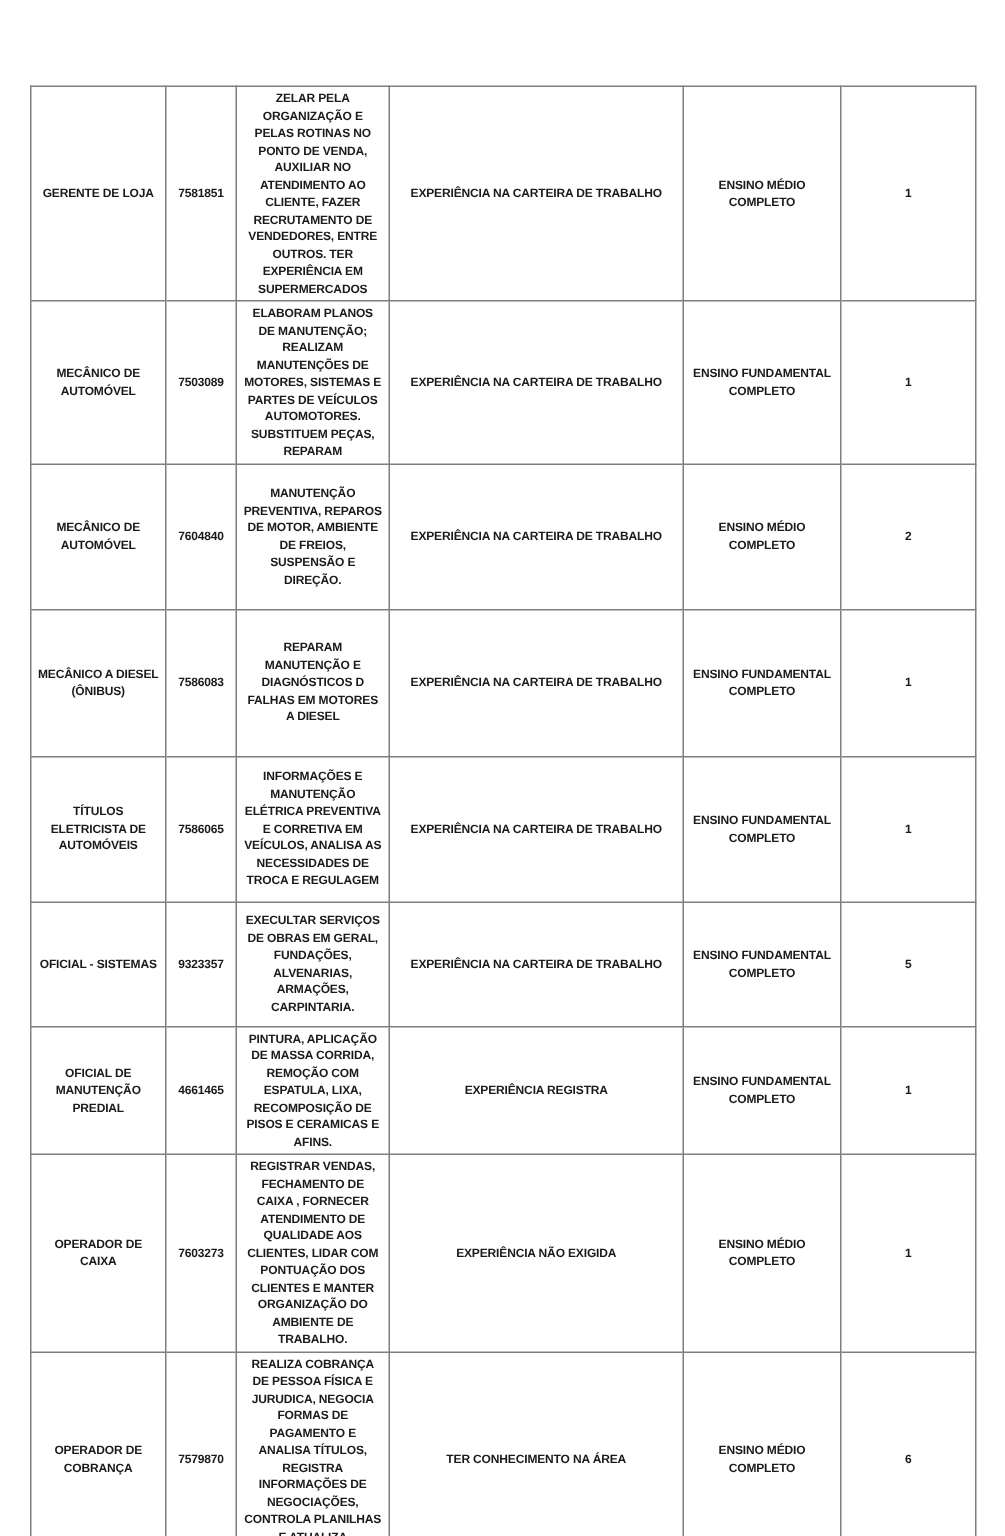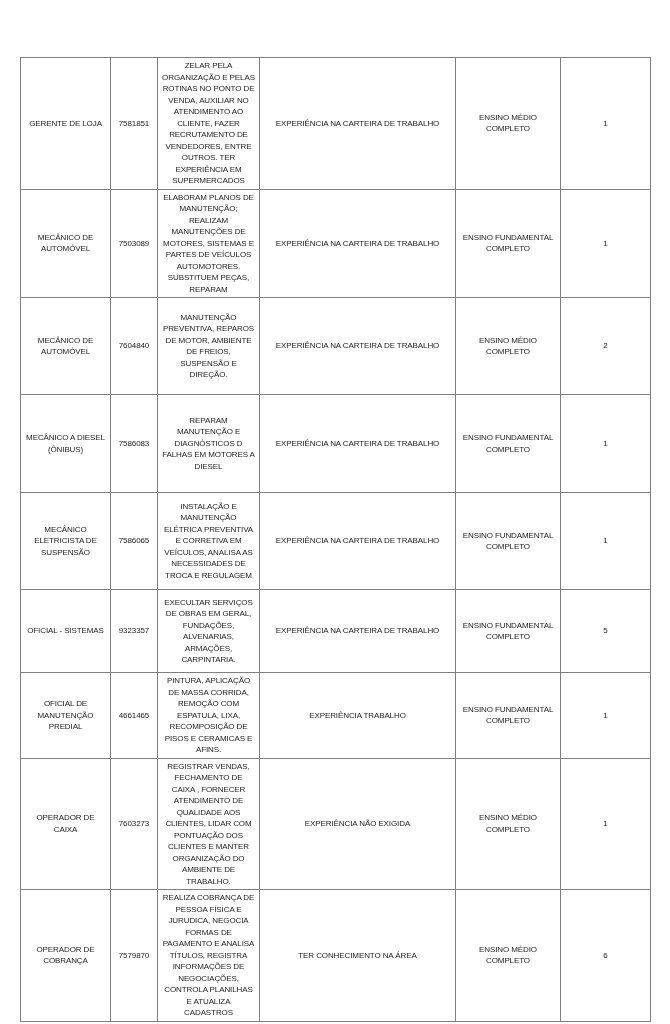--- a/index.html
+++ b/index.html
@@ -20,21 +20,21 @@
     left: 20px;
     top: 57px;
     width: 630px;
     border-collapse: collapse;
     table-layout: fixed;
   }
   table.vacancies td {
     border: 1px solid #7f7f7f;
     text-align: center;
     vertical-align: middle;
-    font-weight: normal;
+    font-weight: bold;
     font-size: 8px;
     line-height: 11.5px;
     letter-spacing: -0.1px;
     color: #1a1a1a;
     padding: 2px 4px;
     word-wrap: break-word;
   }
   
   col.w-title { width: 90px; }
   col.w-code  { width: 47px; }
@@ -93,40 +93,40 @@
       </tr>
       <tr>
         <td>MECÂNICO A DIESEL (ÔNIBUS)</td>
         <td>7586083</td>
         <td>REPARAM MANUTENÇÃO E DIAGNÓSTICOS D FALHAS EM MOTORES A DIESEL</td>
         <td>EXPERIÊNCIA NA CARTEIRA DE TRABALHO</td>
         <td>ENSINO FUNDAMENTAL COMPLETO</td>
         <td>1</td>
       </tr>
       <tr>
-        <td>MECÂNICO ELETRICISTA DE SUSPENSÃO</td>
+        <td>TÍTULOS ELETRICISTA DE AUTOMÓVEIS</td>
         <td>7586065</td>
-        <td>INSTALAÇÃO E MANUTENÇÃO ELÉTRICA PREVENTIVA E CORRETIVA EM VEÍCULOS, ANALISA AS NECESSIDADES DE TROCA E REGULAGEM</td>
+        <td>INFORMAÇÕES E MANUTENÇÃO ELÉTRICA PREVENTIVA E CORRETIVA EM VEÍCULOS, ANALISA AS NECESSIDADES DE TROCA E REGULAGEM</td>
         <td>EXPERIÊNCIA NA CARTEIRA DE TRABALHO</td>
         <td>ENSINO FUNDAMENTAL COMPLETO</td>
         <td>1</td>
       </tr>
       <tr>
         <td>OFICIAL - SISTEMAS</td>
         <td>9323357</td>
         <td>EXECULTAR SERVIÇOS DE OBRAS EM GERAL, FUNDAÇÕES, ALVENARIAS, ARMAÇÕES, CARPINTARIA.</td>
         <td>EXPERIÊNCIA NA CARTEIRA DE TRABALHO</td>
         <td>ENSINO FUNDAMENTAL COMPLETO</td>
         <td>5</td>
       </tr>
       <tr>
         <td>OFICIAL DE MANUTENÇÃO PREDIAL</td>
         <td>4661465</td>
         <td>PINTURA, APLICAÇÃO DE MASSA CORRIDA, REMOÇÃO COM ESPATULA, LIXA, RECOMPOSIÇÃO DE PISOS E CERAMICAS E AFINS.</td>
-        <td>EXPERIÊNCIA TRABALHO</td>
+        <td>EXPERIÊNCIA REGISTRA</td>
         <td>ENSINO FUNDAMENTAL COMPLETO</td>
         <td>1</td>
       </tr>
       <tr>
         <td>OPERADOR DE CAIXA</td>
         <td>7603273</td>
         <td>REGISTRAR VENDAS, FECHAMENTO DE CAIXA , FORNECER ATENDIMENTO DE QUALIDADE AOS CLIENTES, LIDAR COM PONTUAÇÃO DOS CLIENTES E MANTER ORGANIZAÇÃO DO AMBIENTE DE TRABALHO.</td>
         <td>EXPERIÊNCIA NÃO EXIGIDA</td>
         <td>ENSINO MÉDIO COMPLETO</td>
         <td>1</td>

